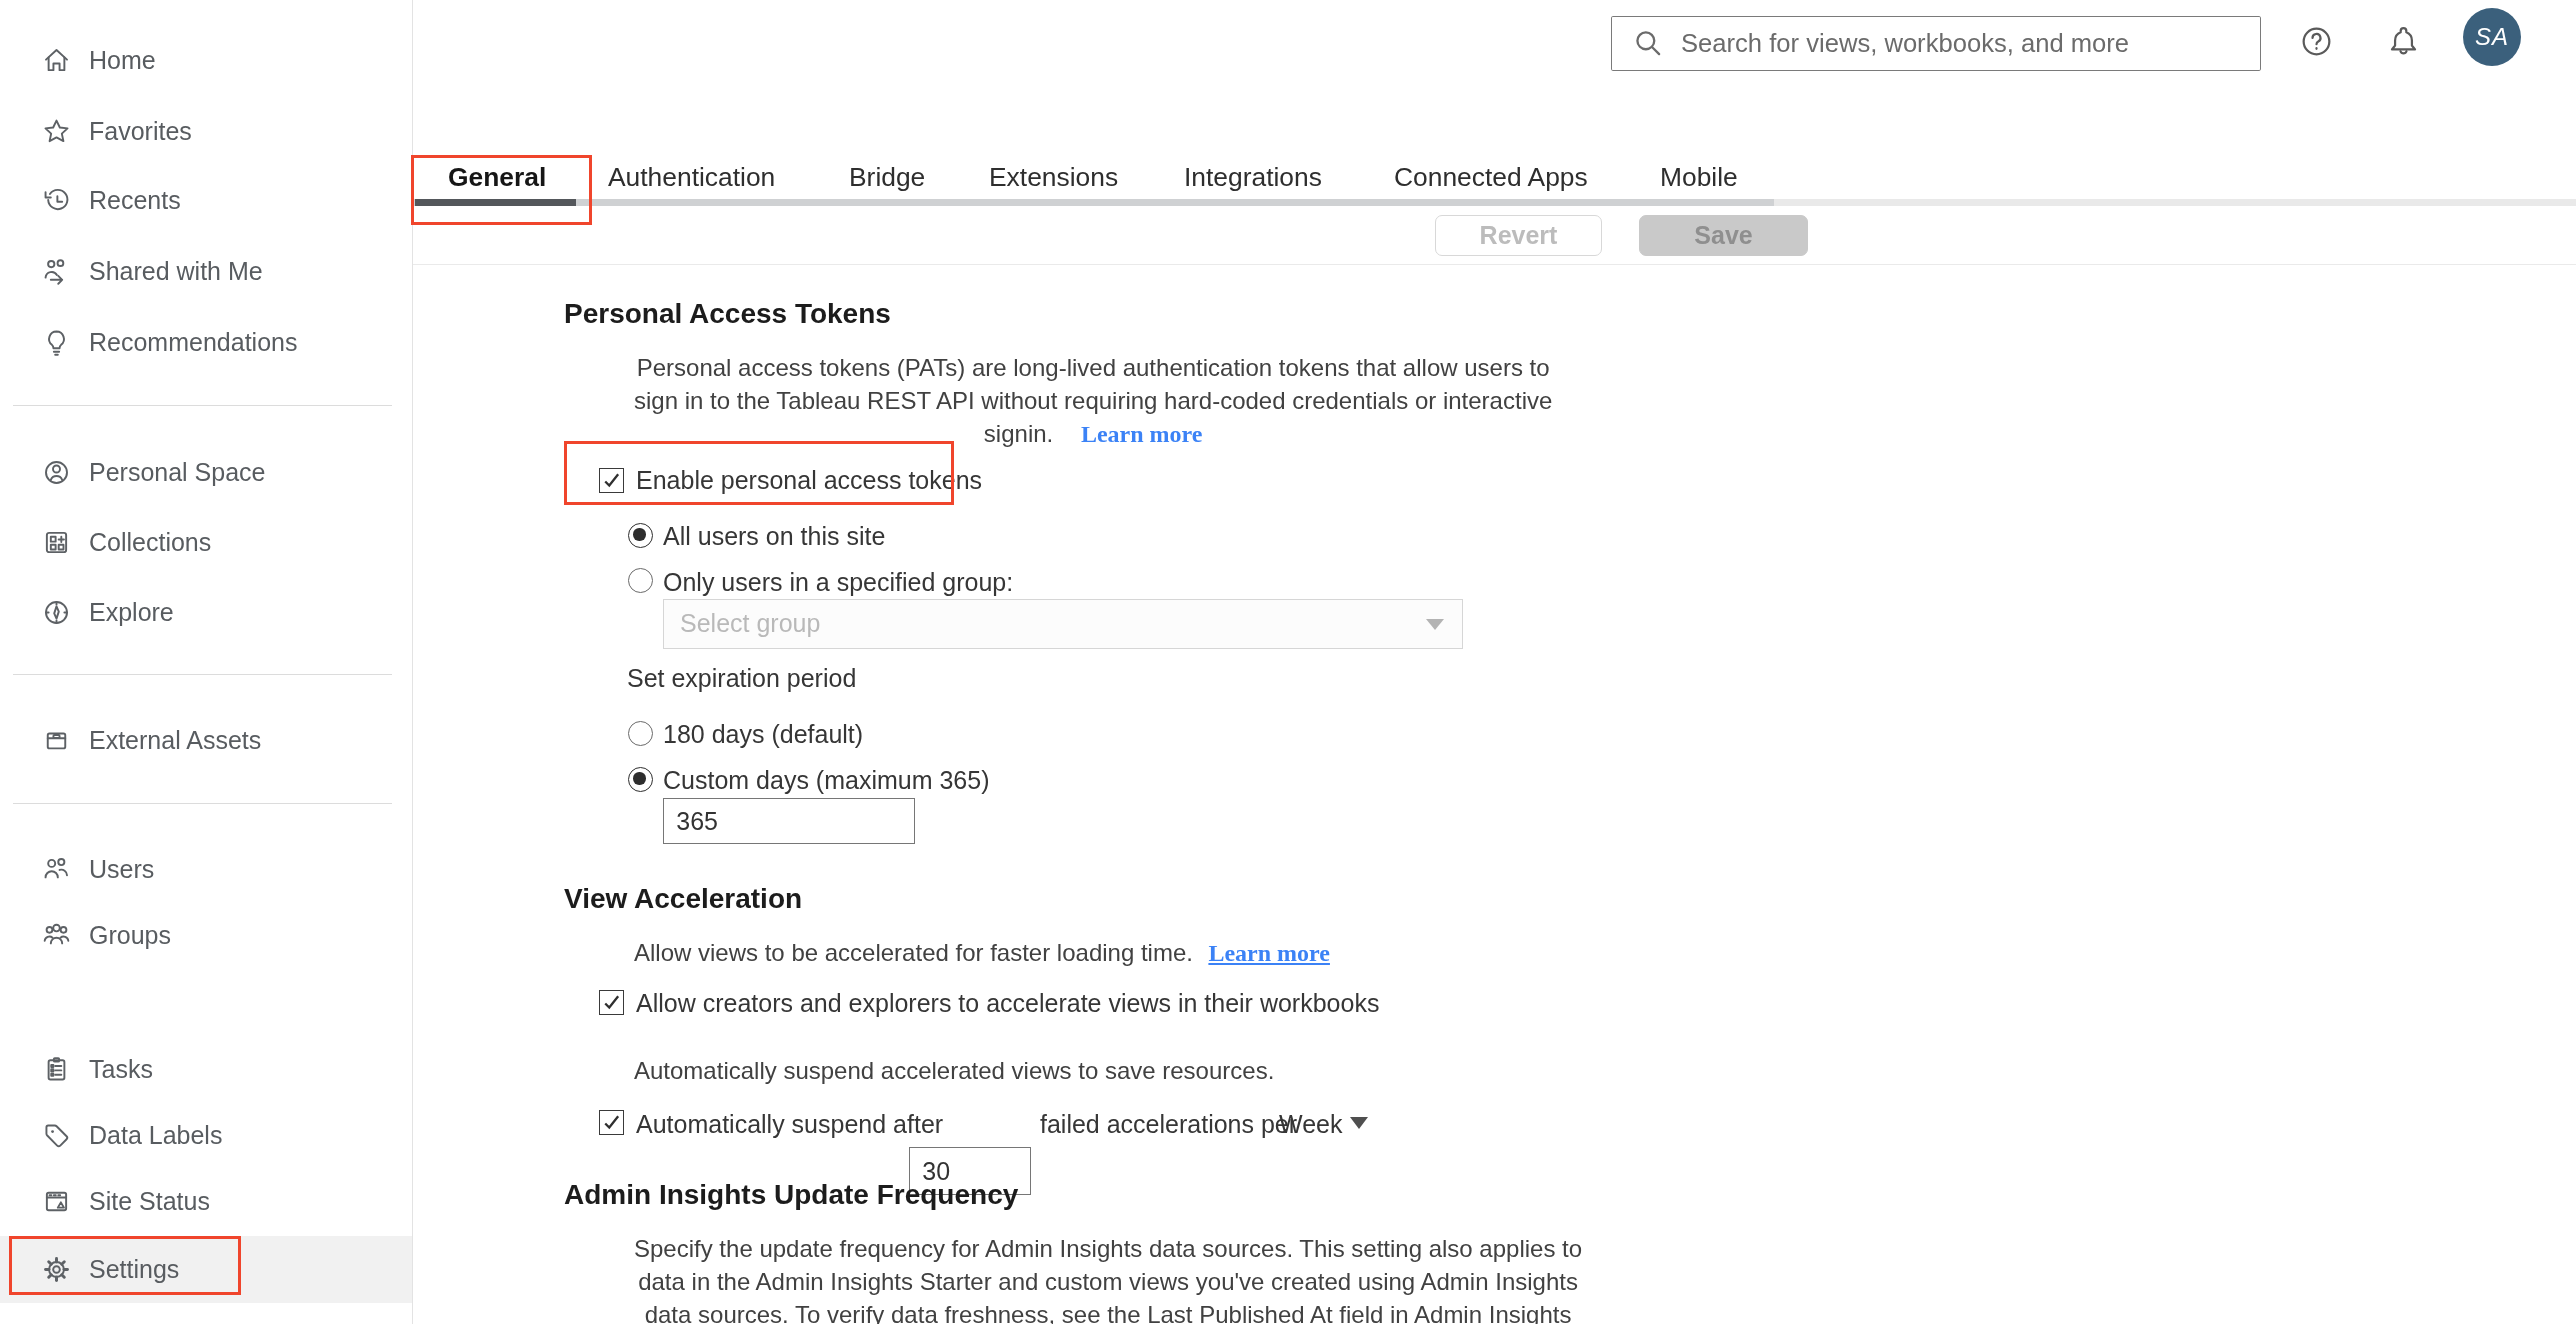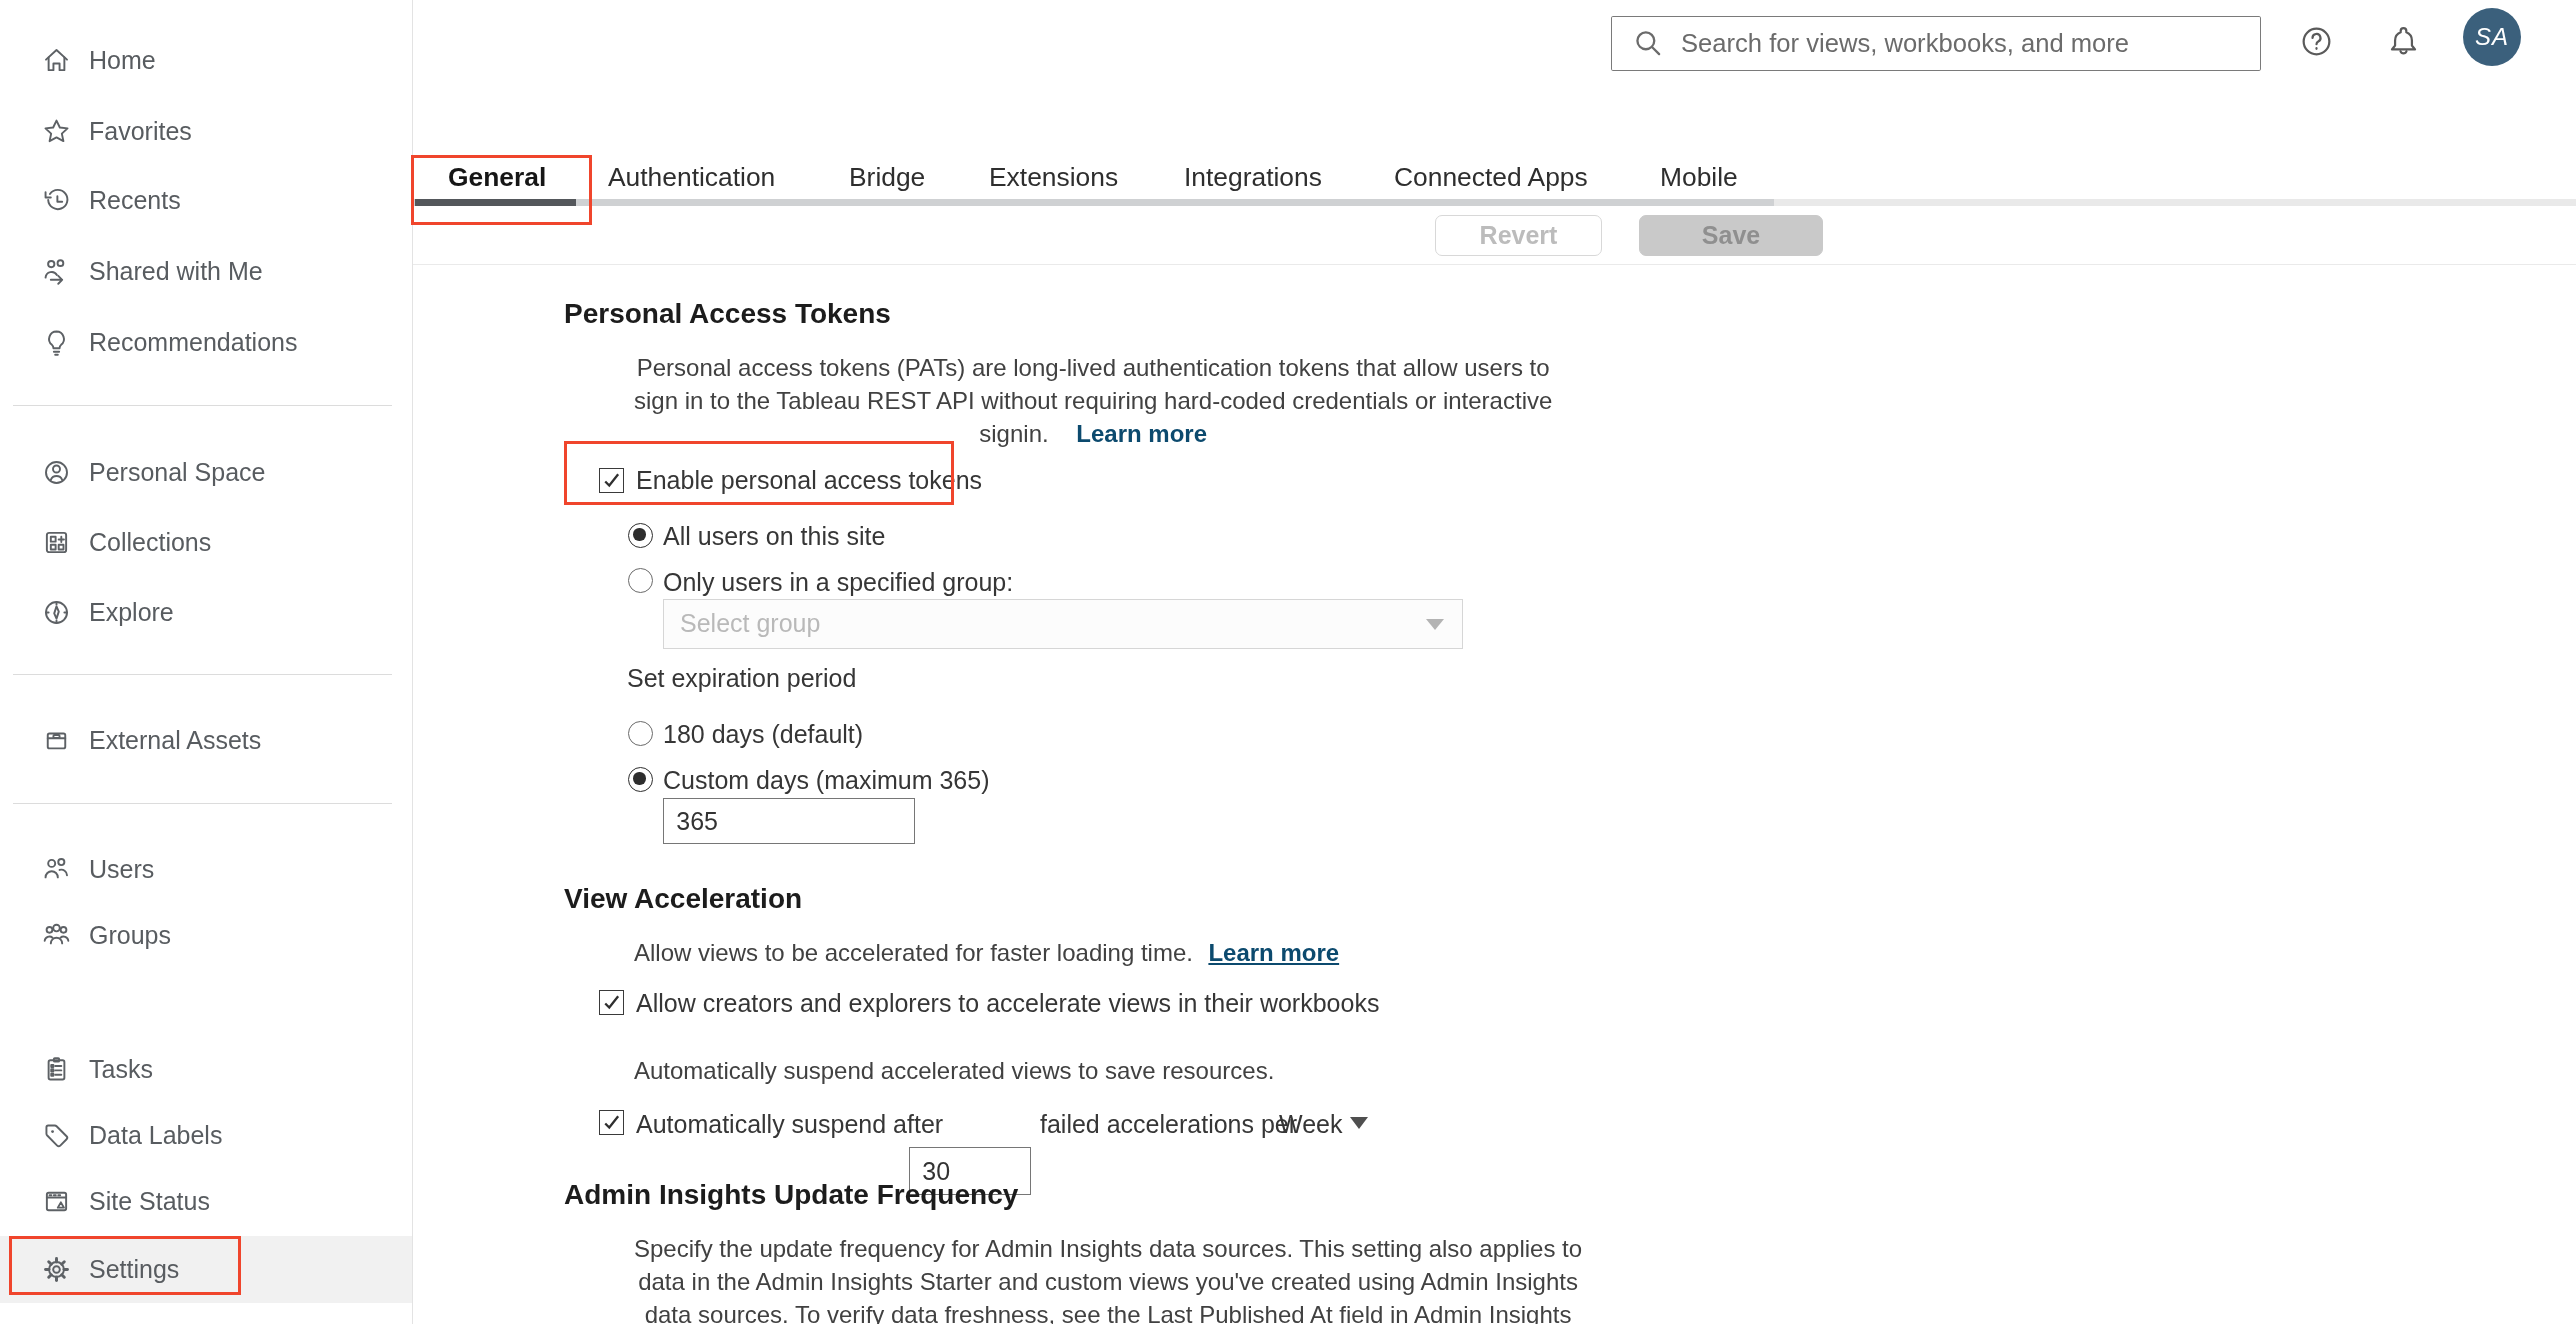--- a/index.html
+++ b/index.html
@@ -30,28 +30,28 @@
   .tab{position:absolute;top:162px;font-size:26.4px;color:#2e2e2e;line-height:30px;cursor:pointer;white-space:nowrap;}
   .tab.active{font-weight:bold;color:#161616;}
   .track-light{position:absolute;left:413px;top:199px;width:2163px;height:7px;background:#e9e9e9;}
   .track-mid{position:absolute;left:413px;top:199px;width:1361px;height:7px;background:#cfd1d3;}
   .track-dark{position:absolute;left:415px;top:199px;width:161px;height:7px;background:#54575b;}
 
   
   .btn{position:absolute;top:215px;height:41px;box-sizing:border-box;border-radius:7px;font-size:25px;font-weight:bold;
        display:flex;align-items:center;justify-content:center;cursor:default;}
   .btn-revert{left:1435px;width:167px;background:#fff;border:1.8px solid #d8d8d8;color:#bcbcbc;}
-  .btn-save{left:1639px;width:184px;background:#c9c9c9;border:1.8px solid #c9c9c9;color:#8f8f8f;}
+  .btn-save{left:1639px;width:169px;background:#c9c9c9;border:1.8px solid #c9c9c9;color:#8f8f8f;}
   .hdivider{position:absolute;left:413px;top:264px;width:2163px;height:0;border-top:1.8px solid #eaeaea;}
 
   
   .h2{position:absolute;left:564px;font-size:28px;font-weight:bold;color:#1c1c1c;line-height:35px;white-space:nowrap;}
   .para{position:absolute;left:634px;font-size:24px;color:#414141;line-height:33px;white-space:nowrap;text-align:center;}
   .lbl{position:absolute;font-size:25px;color:#363636;line-height:28px;white-space:nowrap;}
-  .link{color:#0c4a6e;font-weight:bold;cursor:pointer;text-decoration:none;}
+  .link{color:#3b82f6;font-weight:bold;cursor:pointer;text-decoration:none;font-family:Liberation Serif, serif;}
   .link.ul{text-decoration:underline;}
 
   .checkbox{position:absolute;width:25px;height:25px;box-sizing:border-box;border:1.8px solid #3a3a3a;background:#fff;cursor:pointer;
             display:flex;align-items:center;justify-content:center;}
   .radio{position:absolute;width:25px;height:25px;box-sizing:border-box;border:1.8px solid #6a6a6a;border-radius:50%;background:#fff;cursor:pointer;}
   .radio.sel{border-color:#2e2e2e;}
   .radio.sel::after{content:"";position:absolute;left:4.4px;top:4.4px;width:12.3px;height:12.3px;border-radius:50%;background:#2e2e2e;}
 
   .dropdown{position:absolute;left:663px;top:599px;width:800px;height:50px;box-sizing:border-box;border:1.8px solid #d6d6d6;
             background:#fcfcfc;font-size:25px;color:#b9b9b9;line-height:47px;padding-left:16px;cursor:default;}

